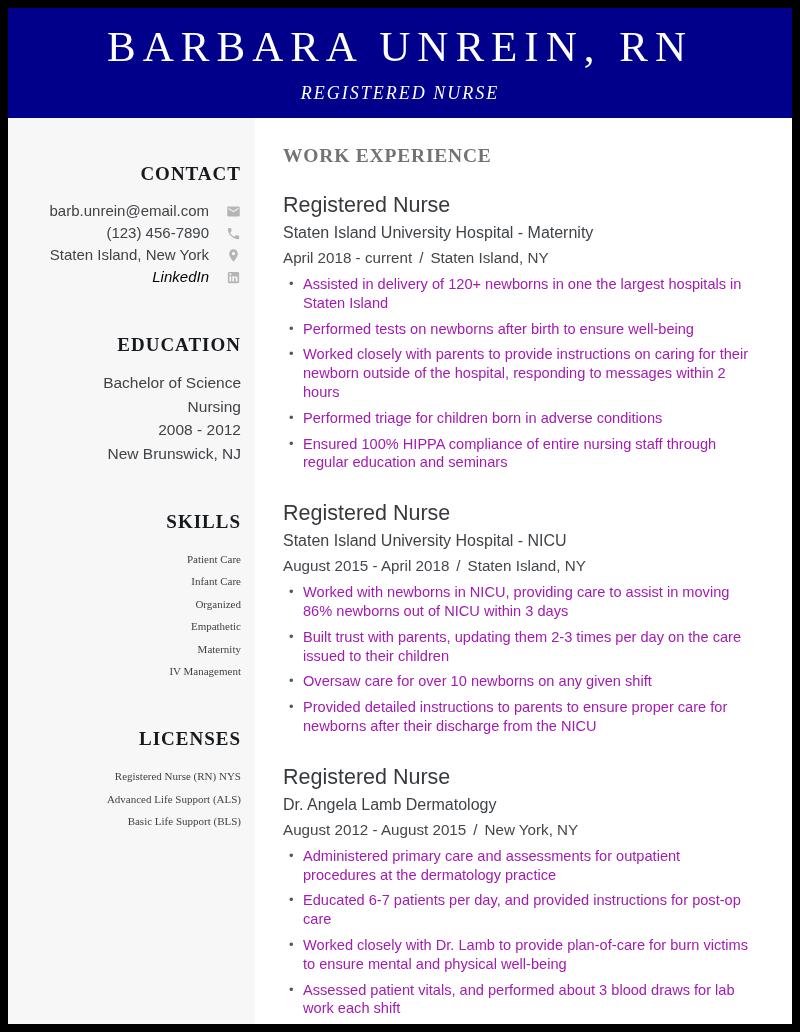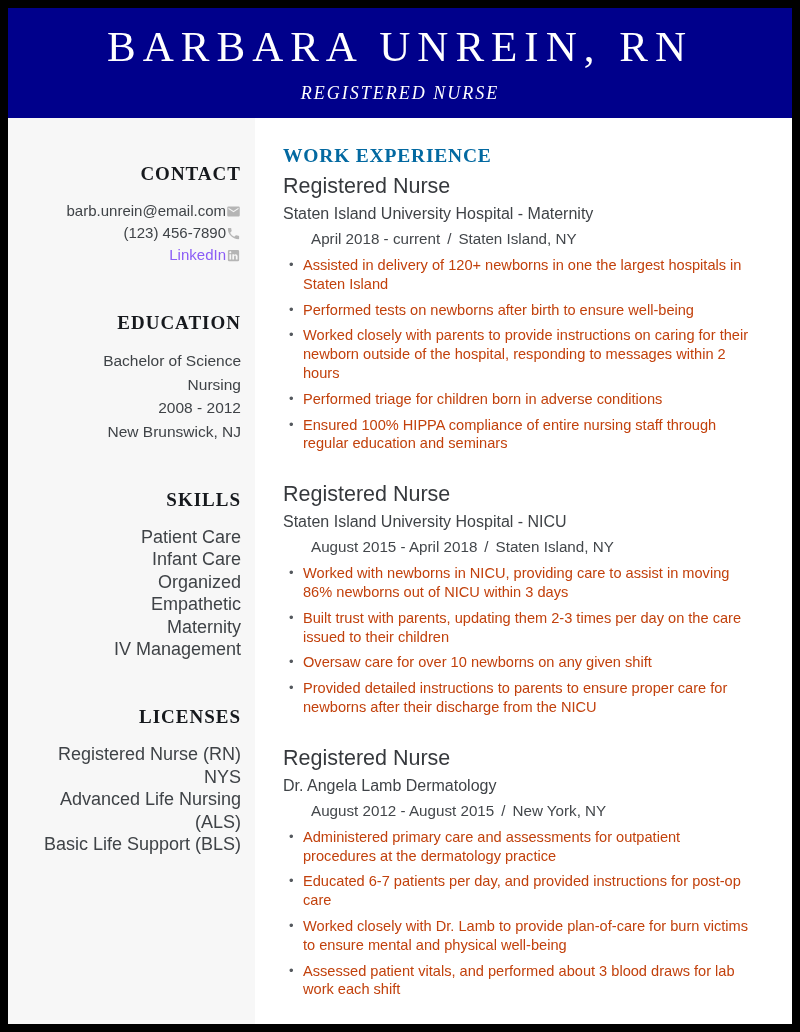--- a/index.html
+++ b/index.html
@@ -51,69 +51,69 @@
   .side-heading {
     font-family: "Liberation Serif", "DejaVu Serif", serif;
     font-size: 19px; font-weight: 700;
     letter-spacing: 1px;
     color: #16191d;
     margin-bottom: 15px;
     margin-top: 15px;
   }
   .contact-row {
     display: flex; justify-content: flex-end; align-items: center;
-    gap: 0;
+    gap: 17px;
     font-size: 15px;
     line-height: 22px;
     color: #3f4347;
   }
   .contact-row .icon { width: 15px; height: 15px; flex-shrink: 0; }
   .contact-row .icon svg { width: 15px; height: 15px; fill: #b5b5b5; display: block; }
-  .link { color: #8b5cf6; cursor: pointer; }
+  .link { color: #000000; cursor: pointer; font-style: italic; }
 
   .edu-line, .skill-line, .license-line {
     font-size: 15.5px;
     line-height: 23.5px;
     color: #3f4347;
     text-align: right;
   }
-  .skill-line, .license-line { font-size: 18px; line-height: 22.4px; }
+  .skill-line, .license-line { font-size: 11px; line-height: 22.4px; font-family: Liberation Serif, serif; }
   .italic { font-style: italic; }
 
   
   .main {
     flex: 1;
     padding: 27px 22px 20px 28px;
     color: #3f4347;
   }
   .main-heading {
     font-family: "Liberation Serif", "DejaVu Serif", serif;
     font-size: 19.5px; font-weight: 700;
     letter-spacing: 0.8px;
-    color: #0369a1;
-    margin-bottom: 7px;
+    color: #737373;
+    margin-bottom: 26px;
   }
   .job { margin-bottom: 29px; }
   .job-title {
     font-size: 21.5px; font-weight: 400;
     color: #36393d;
     margin-bottom: 6px;
   }
   .job-company { font-size: 16px; margin-bottom: 7px; color: #3f4347; }
-  .job-dateline { font-size: 15.2px; margin-bottom: 9px; color: #43474b; margin-left: 28px; }
+  .job-dateline { font-size: 15.2px; margin-bottom: 9px; color: #43474b; }
   .job-dateline .sep { margin: 0 7px; }
   .job ul { list-style: none; }
   .job li {
     position: relative;
     padding-left: 20px;
     max-width: 468px;
     font-size: 14.6px;
     line-height: 18.8px;
     margin-bottom: 7px;
-    color: #c2410c;
+    color: #a21caf;
   }
   .job li::before {
     content: "\2022";
     position: absolute; left: 6px; top: 0;
     color: #55595e;
     font-size: 13px;
   }
 </style>
 </head>
 <body>
@@ -137,20 +137,28 @@
             <svg viewBox="0 0 24 24">
                 <path d="M20 4H4c-1.1 0-1.99.9-1.99 2L2 18c0 1.1.9 2 2 2h16c1.1 0 2-.9 2-2V6c0-1.1-.9-2-2-2zm0 4l-8 5-8-5V6l8 5 8-5v2z"></path>
               </svg>
           </span>
         </div>
         <div class="contact-row">
           <span>(123) 456-7890</span>
           <span class="icon">
             <svg viewBox="0 0 24 24">
                 <path d="M6.62 10.79c1.44 2.83 3.76 5.14 6.59 6.59l2.2-2.2c.27-.27.67-.36 1.02-.24 1.12.37 2.33.57 3.57.57.55 0 1 .45 1 1V20c0 .55-.45 1-1 1-9.39 0-17-7.61-17-17 0-.55.45-1 1-1h3.5c.55 0 1 .45 1 1 0 1.25.2 2.45.57 3.57.11.35.03.74-.25 1.02l-2.2 2.2z"></path>
+              </svg>
+          </span>
+        </div>
+        <div class="contact-row">
+          <span>Staten Island, New York</span>
+          <span class="icon">
+            <svg viewBox="0 0 24 24">
+                <path d="M12 2C8.13 2 5 5.13 5 9c0 5.25 7 13 7 13s7-7.75 7-13c0-3.87-3.13-7-7-7zm0 9.5c-1.38 0-2.5-1.12-2.5-2.5s1.12-2.5 2.5-2.5 2.5 1.12 2.5 2.5-1.12 2.5-2.5 2.5z"></path>
               </svg>
           </span>
         </div>
         <div class="contact-row">
           <span class="link">LinkedIn</span>
           <span class="icon">
             <svg viewBox="0 0 24 24">
                 <path d="M19 3a2 2 0 0 1 2 2v14a2 2 0 0 1-2 2H5a2 2 0 0 1-2-2V5a2 2 0 0 1 2-2h14m-.5 15.5v-5.3a3.26 3.26 0 0 0-3.26-3.26c-.85 0-1.84.52-2.32 1.3v-1.11h-2.79v8.37h2.79v-4.93c0-.77.62-1.4 1.39-1.4a1.4 1.4 0 0 1 1.4 1.4v4.93h2.79M6.88 8.56a1.68 1.68 0 0 0 1.68-1.68c0-.93-.75-1.69-1.68-1.69a1.69 1.69 0 0 0-1.69 1.69c0 .93.76 1.68 1.69 1.68m1.39 9.94v-8.37H5.5v8.37h2.77z"></path>
               </svg>
           </span>
@@ -171,21 +179,21 @@
         <div class="skill-line">Infant Care</div>
         <div class="skill-line">Organized</div>
         <div class="skill-line">Empathetic</div>
         <div class="skill-line">Maternity</div>
         <div class="skill-line">IV Management</div>
       </section>
 
       <section>
         <h2 class="side-heading">LICENSES</h2>
         <div class="license-line">Registered Nurse (RN) NYS</div>
-        <div class="license-line">Advanced Life Nursing (ALS)</div>
+        <div class="license-line">Advanced Life Support (ALS)</div>
         <div class="license-line">Basic Life Support (BLS)</div>
       </section>
 
     </aside>
 
     <main class="main">
       <h2 class="main-heading">WORK EXPERIENCE</h2>
 
       <div class="job">
         <h3 class="job-title">Registered Nurse</h3>

